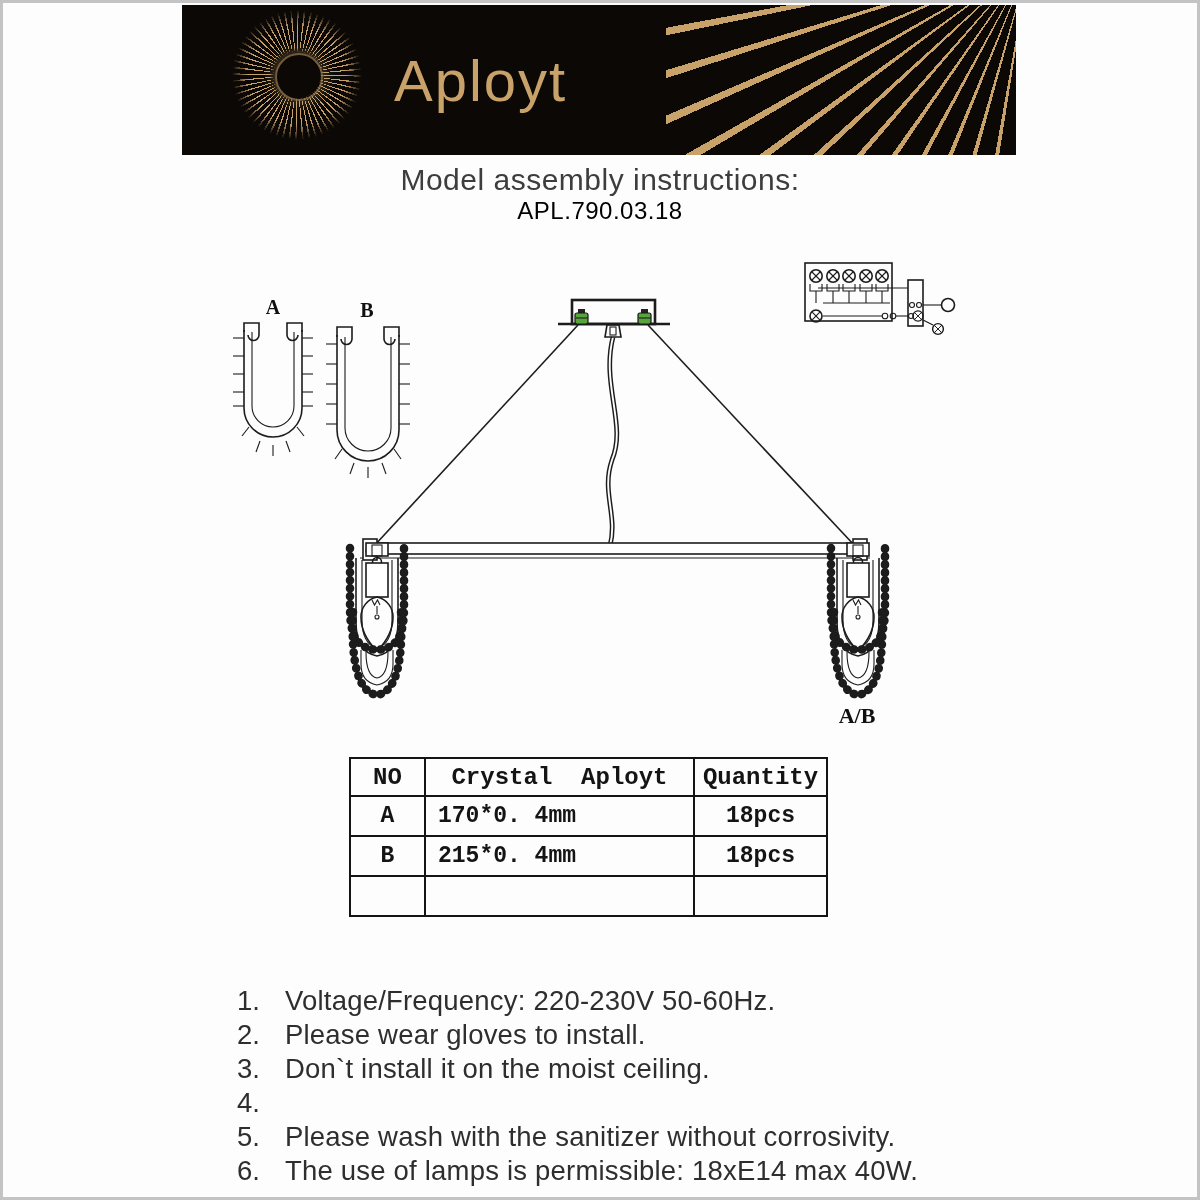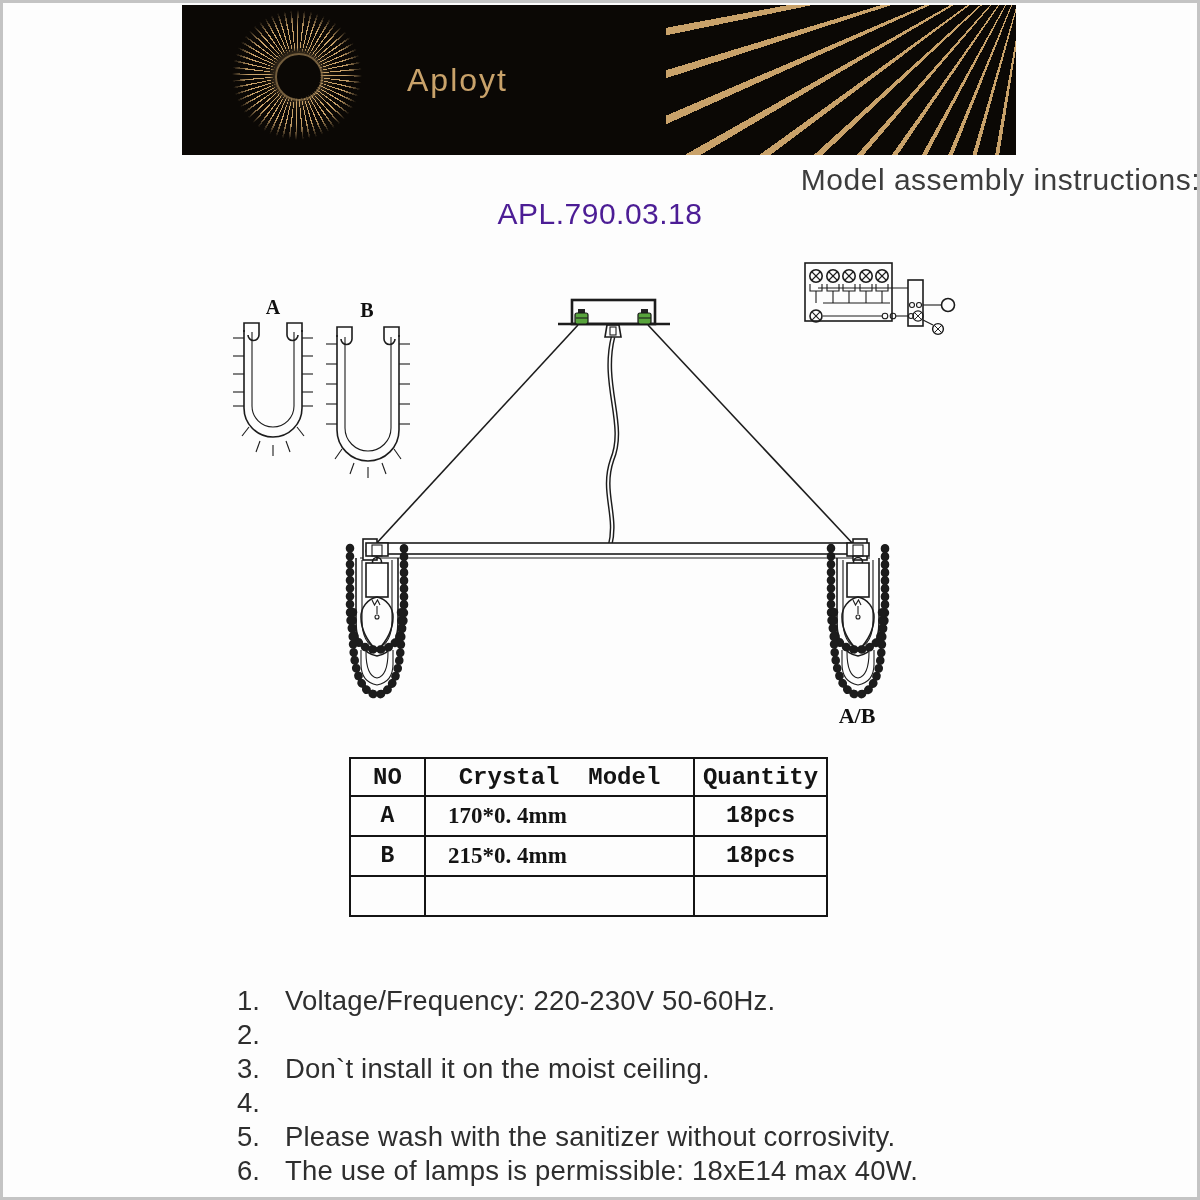--- a/index.html
+++ b/index.html
@@ -8,51 +8,51 @@
 
   
   .banner{position:absolute;left:182px;top:5px;width:834px;height:150px;
           background:var(--banner-bg,#0b0805);overflow:hidden;}
   .sunburst{position:absolute;left:48px;top:3px;width:134px;height:134px;border-radius:50%;
             background:repeating-conic-gradient(var(--gold,#c9a26a) 0deg 1.5deg, transparent 1.5deg 6deg);
             -webkit-mask:radial-gradient(closest-side, transparent 0 34%, #000 41% 72%, rgba(0,0,0,.55) 84%, transparent 97%);
             mask:radial-gradient(closest-side, transparent 0 34%, #000 41% 72%, rgba(0,0,0,.55) 84%, transparent 97%);}
   .sun-ring{position:absolute;left:93px;top:48px;width:44px;height:44px;border-radius:50%;
             border:2px solid rgba(201,162,106,.55);box-shadow:0 0 14px 2px rgba(201,162,106,.35);}
-  .brand{position:absolute;left:225px;top:0;height:100%;display:flex;align-items:center;
-         font-size:32px;letter-spacing:2px;color:var(--gold,#c9a26a);font-weight:400;}
+  .brand{position:absolute;left:212px;top:0;height:100%;display:flex;align-items:center;
+         font-size:58px;letter-spacing:2px;color:var(--gold,#c9a26a);font-weight:400;}
   .rays{position:absolute;right:0;top:0;width:350px;height:150px;
         background:repeating-conic-gradient(from 0deg at 104% -30%, var(--gold,#c9a26a) 0deg 1.15deg, transparent 1.15deg 6.3deg);}
 
   
-  .title1{position:absolute;left:0;top:163px;width:100%;text-align:right;
+  .title1{position:absolute;left:0;top:163px;width:100%;text-align:center;
           font-size:30px;color:#3d3d3d;letter-spacing:.5px;}
   .title2{position:absolute;left:0;top:197px;width:100%;text-align:center;
-          font-size:30px;color:#4c1d95;letter-spacing:.5px;}
+          font-size:24px;color:#000000;letter-spacing:.5px;}
 
   
   #diagram{position:absolute;left:0;top:250px;}
   .ln{fill:none;stroke:var(--ink,#1c1c1c);stroke-width:1.6px;}
   .ln2{fill:none;stroke:var(--ink,#1c1c1c);stroke-width:2.6px;}
   .lt{fill:none;stroke:var(--ink,#1c1c1c);stroke-width:1.1px;}
   .fw{fill:#ffffff;stroke:var(--ink,#1c1c1c);stroke-width:1.6px;}
   .cord{fill:none;stroke:var(--ink,#1c1c1c);stroke-width:4.8px;}
   .wc{fill:none;stroke:#fdfdfd;stroke-width:1.9px;}
   .chain{fill:none;stroke:var(--ink,#1c1c1c);stroke-width:8.5px;stroke-dasharray:.6 7.4;stroke-linecap:round;}
   .grn{fill:var(--green,#58a43c);stroke:#161616;stroke-width:1.2px;}
   .dlabel{font-family:"Liberation Serif",serif;font-size:22px;font-weight:bold;fill:#101010;}
   .slabel{font-family:"Liberation Serif",serif;font-size:20px;font-weight:bold;fill:#101010;}
 
   
   table.parts{position:absolute;left:349px;top:757px;width:477px;border-collapse:collapse;table-layout:fixed;
               font-family:"Liberation Mono",monospace;font-weight:bold;color:#141414;}
   .parts th,.parts td{border:2.5px solid #141414;white-space:pre;overflow:hidden;padding:0;}
   .parts th{font-size:24px;height:36px;text-align:center;}
   .parts td{font-size:23px;height:38px;text-align:center;}
-  .parts td.l{text-align:left;padding-left:22px;font-family:Liberation Serif, serif;}
+  .parts td.l{text-align:left;padding-left:12px;}
 
   
   .instructions{position:absolute;left:237px;top:984px;color:#2e2e2e;}
   .inst{display:flex;line-height:34px;font-size:27.5px;}
   .inum{width:48px;flex:none;}
   .itext{letter-spacing:.2px;}
 </style>
 </head>
 <body>
 
@@ -212,21 +212,21 @@
 
   <table class="parts">
     <colgroup>
         <col style="width:75px">
         <col style="width:269px">
         <col style="width:133px">
       </colgroup>
     <thead>
       <tr>
         <th>NO</th>
-        <th>Crystal  Model</th>
+        <th>Crystal  Aployt</th>
         <th>Quantity</th>
       </tr>
     </thead>
     <tbody>
       <tr>
         <td>A</td>
         <td class="l">170*0. 4mm</td>
         <td>18pcs</td>
       </tr>
       <tr>
@@ -242,20 +242,21 @@
     </tbody>
   </table>
 
   <div class="instructions">
     <div class="inst">
       <span class="inum">1.</span>
       <span class="itext">Voltage/Frequency: 220-230V 50-60Hz.</span>
     </div>
     <div class="inst">
       <span class="inum">2.</span>
+      <span class="itext">Please wear gloves to install.</span>
     </div>
     <div class="inst">
       <span class="inum">3.</span>
       <span class="itext">Don`t install it on the moist ceiling.</span>
     </div>
     <div class="inst">
       <span class="inum">4.</span>
     </div>
     <div class="inst">
       <span class="inum">5.</span>

